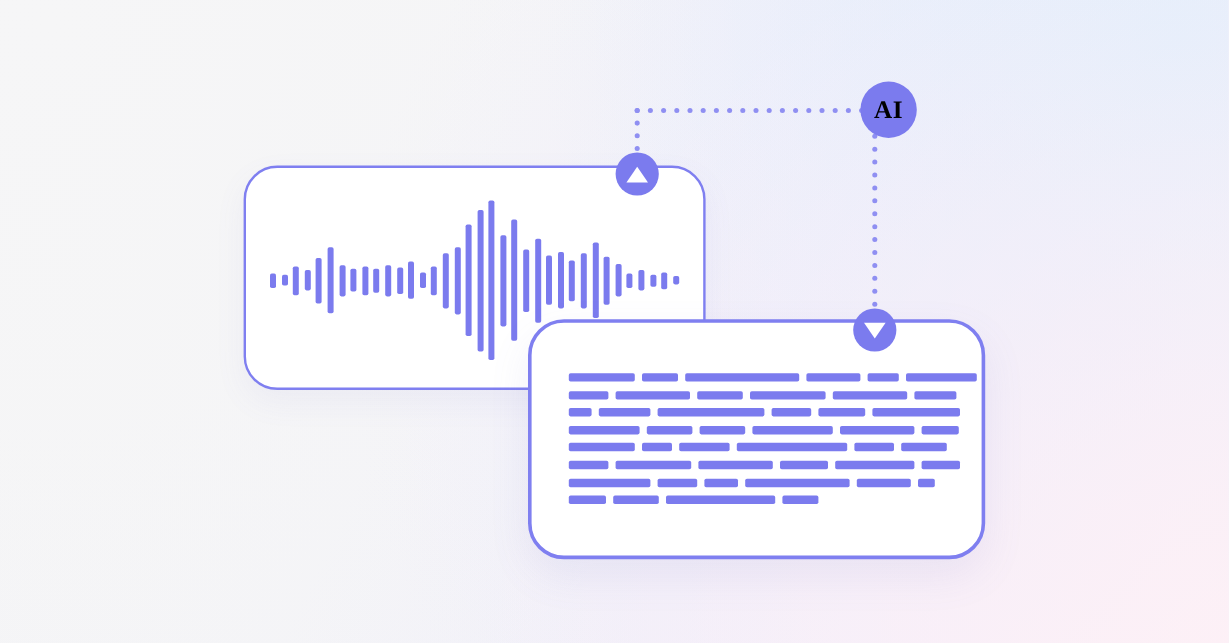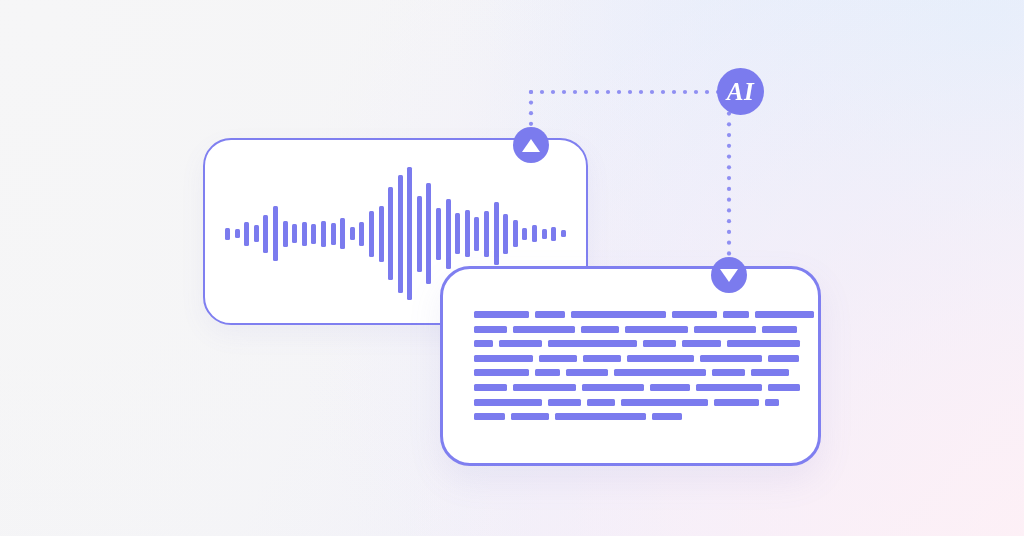--- a/index.html
+++ b/index.html
@@ -153,28 +153,27 @@
 
   .tri-down {
     width: 0;
     height: 0;
     border-left: 9px solid transparent;
     border-right: 9px solid transparent;
     border-top: 13px solid #ffffff;
   }
 
   #ai-label {
-    color: #ffffff;
+    color: #000000;
     font-family: "Liberation Serif", serif;
     font-weight: bold;
-    font-size: 25px;
+    font-size: 21px;
     letter-spacing: 0.5px;
     line-height: 1;
     user-select: none;
-    font-style: italic;
   }
 </style>
 </head>
 <body>
 
 <div id="stage">
 
   <svg id="connectors" viewBox="0 0 1024 536" xmlns="http://www.w3.org/2000/svg">
     <g id="dots-group">
         <circle cx="531.00" cy="145.00" r="2.1" fill="#8f8ff2"></circle>

